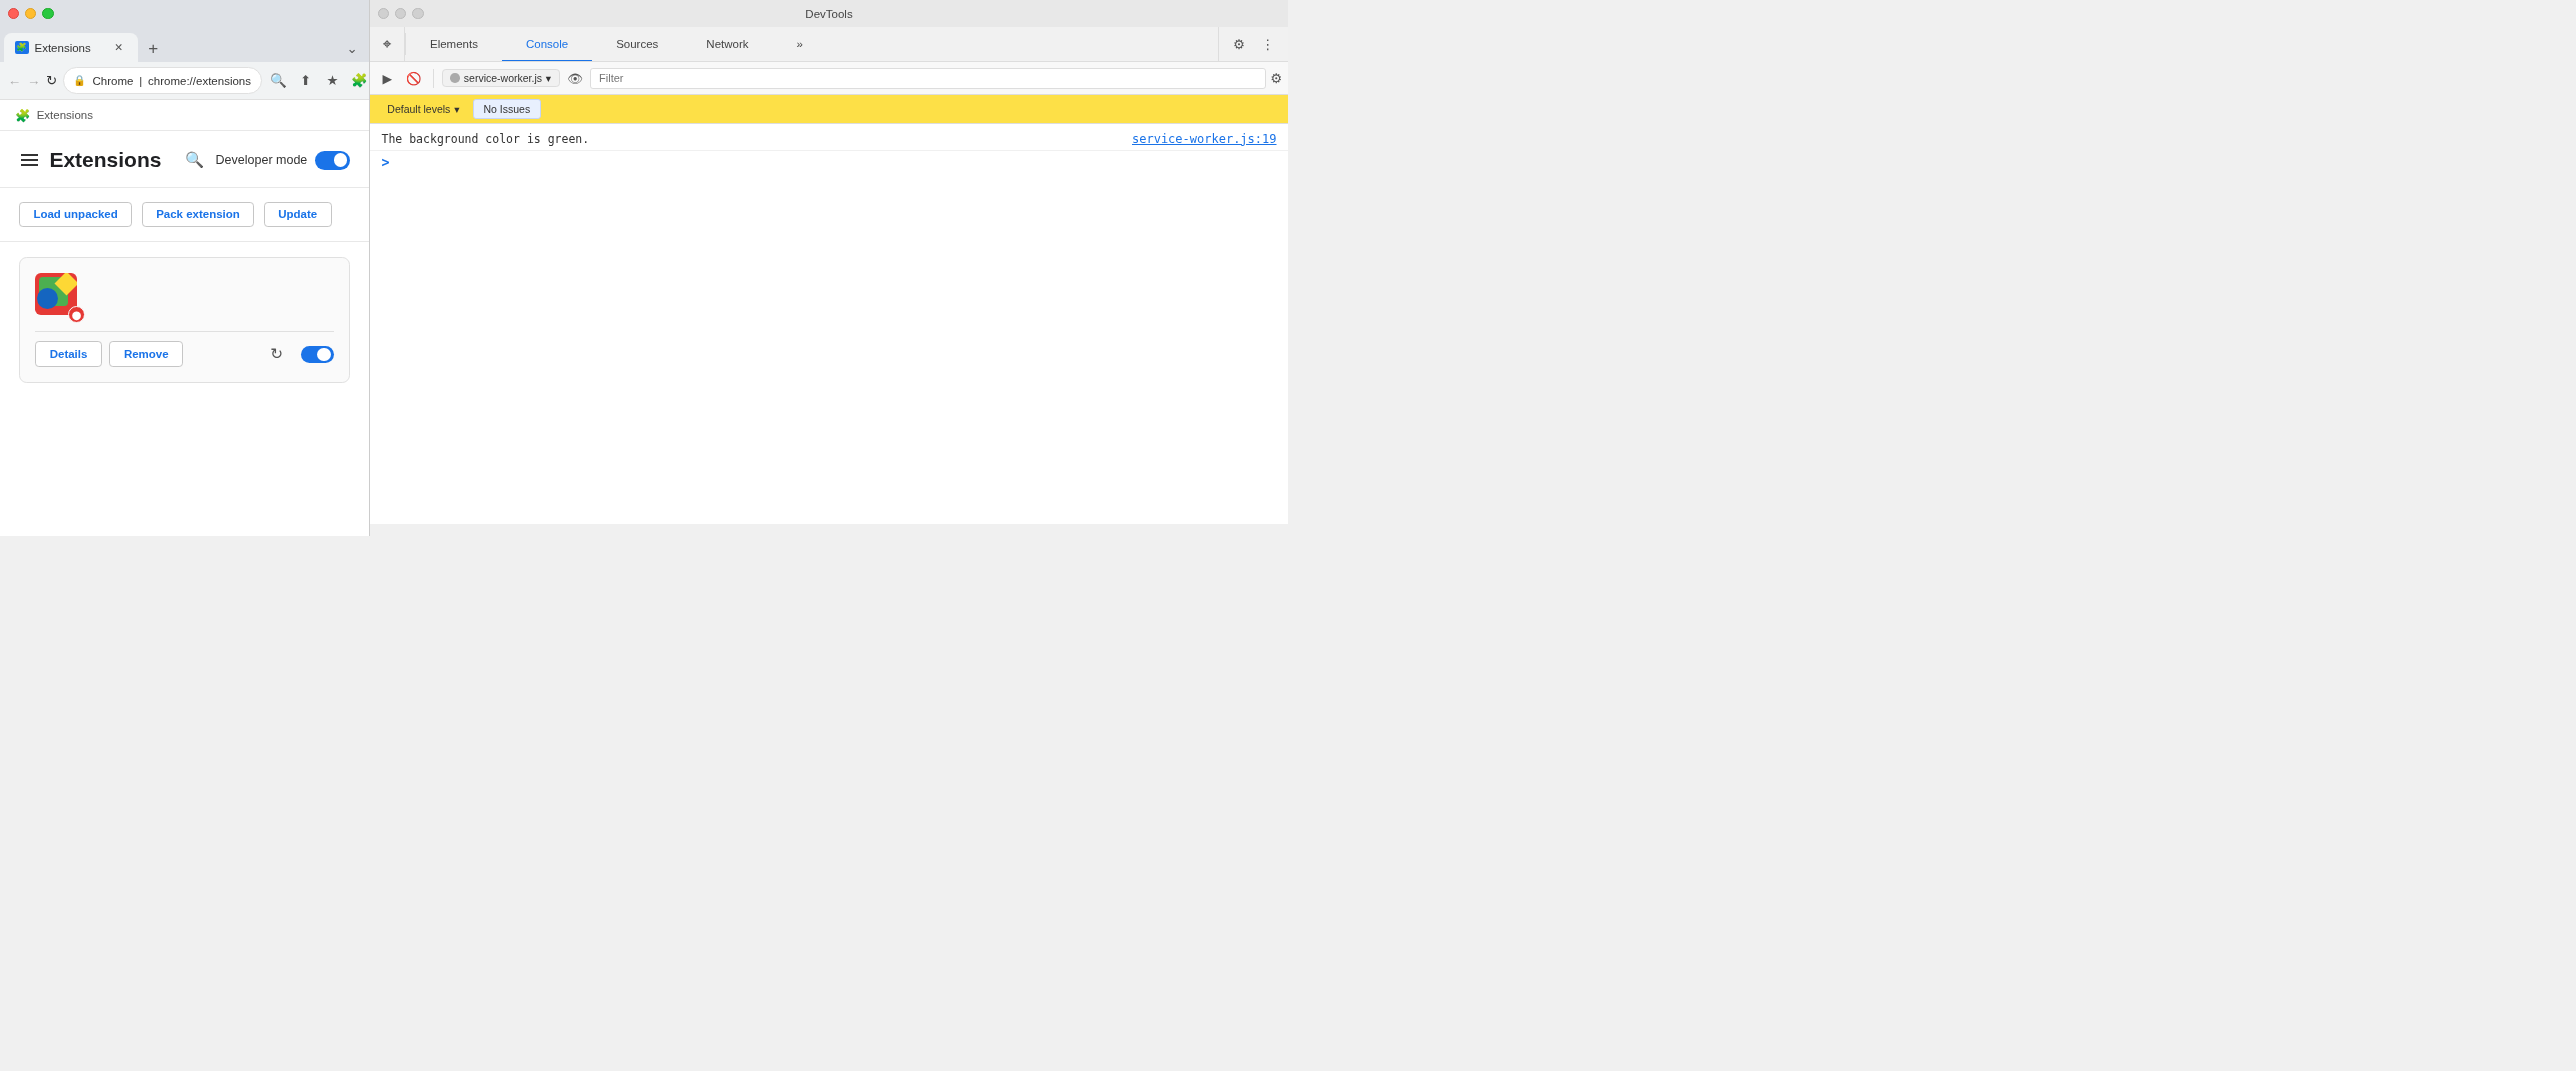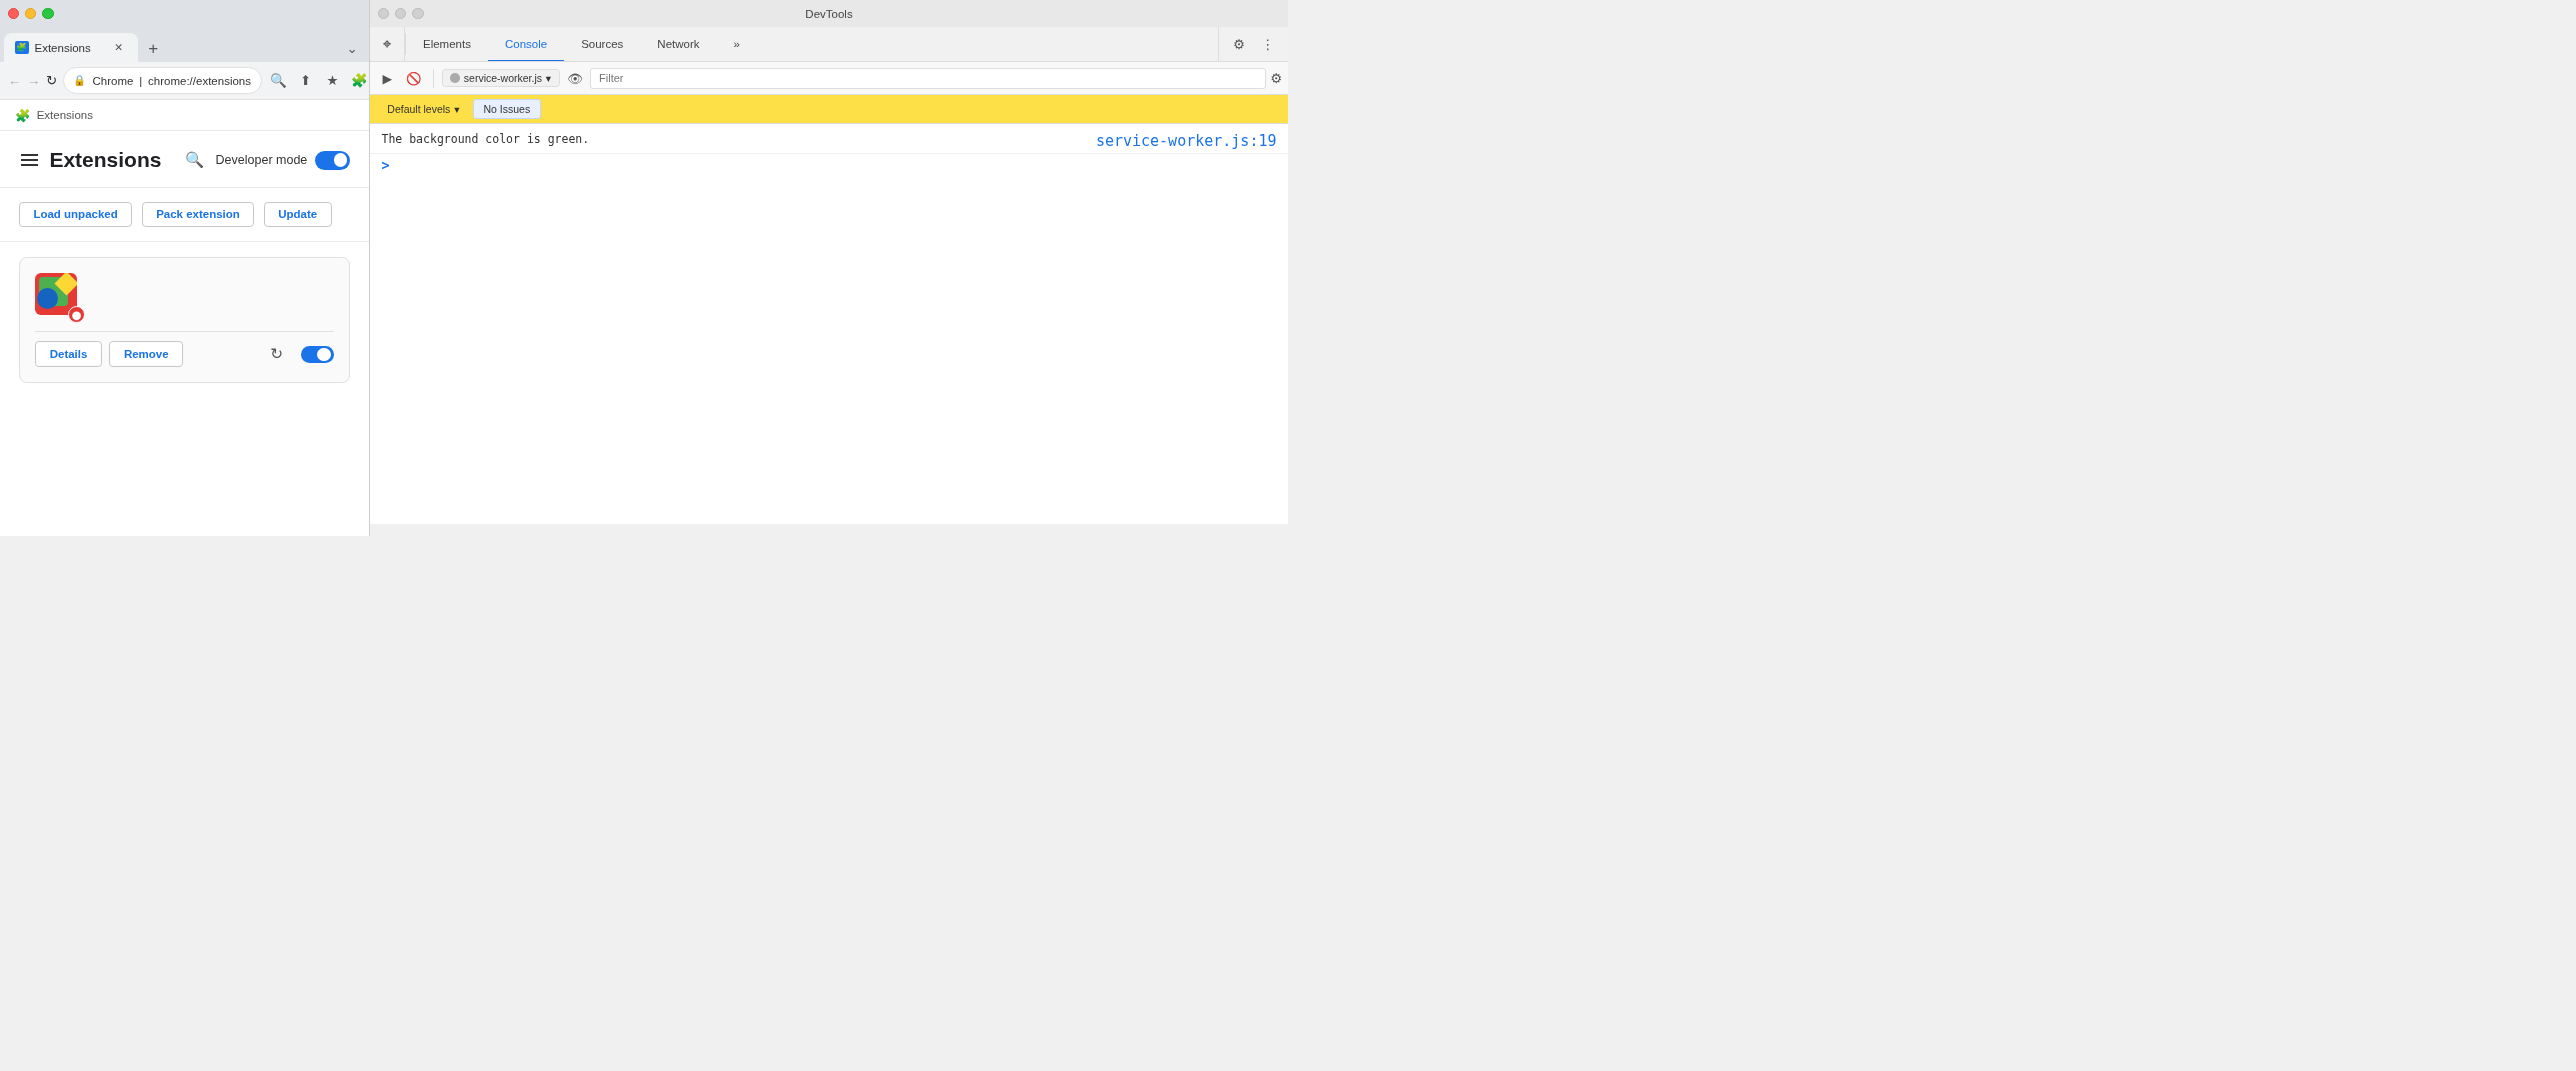--- a/index.html
+++ b/index.html
@@ -477,21 +477,21 @@
       color: #333;
     }
     .dt-separator {
       width: 1px;
       background: #ddd;
       margin: 5.8px 0;
     }
     .dt-tab {
       display: flex;
       align-items: center;
-      padding: 0 17px;
+      padding: 0 24px;
       font-size: 11.5px;
       color: #444;
       cursor: pointer;
       border-bottom: 1.9px solid transparent;
       height: 100%;
     }
     .dt-tab.active {
       color: #1a73e8;
       border-bottom: 1.9px solid #1a73e8;
     }
@@ -625,21 +625,22 @@
       border-bottom: 1px solid #f0f0f0;
       min-height: 23px;
     }
     .console-text {
       flex: 1;
       color: #333;
       white-space: pre;
     }
     .console-source {
       color: #1a73e8;
-      font-size: 15px;
+      font-size: 12px;
+      text-decoration: underline;
       cursor: pointer;
       white-space: nowrap;
     }
     .console-prompt {
       display: flex;
       align-items: center;
       padding: 3.8px 11.5px;
       gap: 7.7px;
     }
     .console-caret {

